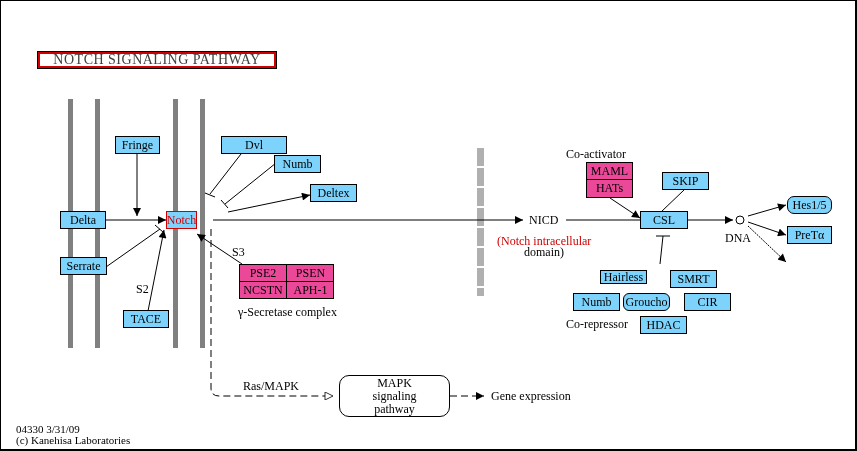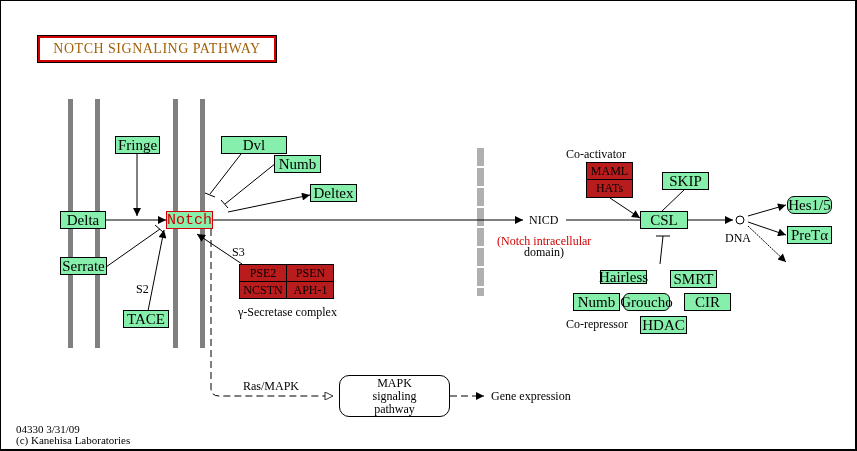--- a/index.html
+++ b/index.html
@@ -2,32 +2,32 @@
 <html><head>
 <meta charset="utf-8">
 <style>
   html, body { margin:0; padding:0; background:#ffffff; }
   body { width:857px; height:451px; position:relative; overflow:hidden;
          font-family:"Liberation Serif", "DejaVu Serif", serif; }
   #frame { position:absolute; left:0; top:0; width:854px; height:448px;
            border-top:1px solid #000; border-left:1px solid #000;
            border-right:2px solid #000; border-bottom:2px solid #000; }
   svg#diagram { position:absolute; left:0; top:0; width:857px; height:451px; }
-  .title-box { position:absolute; left:38px; top:36px; width:238px; height:26px;
+  .title-box { position:absolute; left:38px; top:52px; width:238px; height:16px;
                border:2px solid #d00000; outline:1px solid #000; outline-offset:0px;
                box-sizing:border-box; background:#fff;
-               color:#a16207; font-size:14px; letter-spacing:0.5px;
+               color:#404040; font-size:14px; letter-spacing:0.5px;
                display:flex; align-items:center; justify-content:center; }
-  .node { position:absolute; box-sizing:border-box; border:1px solid #000; background:#86efac;
-          font-size:15px; color:#000; display:flex; align-items:center; justify-content:center;
+  .node { position:absolute; box-sizing:border-box; border:1px solid #000; background:#7dd3fc;
+          font-size:12px; color:#000; display:flex; align-items:center; justify-content:center;
           white-space:nowrap; line-height:1; }
   .node.red { border-color:#d00000; color:#d00000; }
   .label { position:absolute; font-size:12px; color:#000; white-space:nowrap; line-height:1; }
   .label.red { color:#d00000; }
-  .grid2 { position:absolute; box-sizing:border-box; border:1px solid #000; background:#b91c1c;
+  .grid2 { position:absolute; box-sizing:border-box; border:1px solid #000; background:#ec4899;
            display:grid; }
   .grid2 > div { box-sizing:border-box; font-size:12px; display:flex; align-items:center;
                  justify-content:center; white-space:nowrap; }
   .map-node { position:absolute; box-sizing:border-box; border:1px solid #000; border-radius:10px;
               background:#fff; font-size:12px; text-align:center; line-height:13px;
               display:flex; align-items:center; justify-content:center; }
   .footer { position:absolute; left:16px; top:424px; font-size:11px; line-height:11px; color:#000; }
 </style>
 </head>
 <body>
@@ -102,21 +102,21 @@
     <path d="M211,229 L211,388 Q211,396 219,396 L333,396" stroke-dasharray="7,4" marker-end="url(#arrow-open)"></path>
 
     <line x1="450" y1="396" x2="484" y2="396" stroke-dasharray="7,4" marker-end="url(#arrow)"></line>
   </g>
 </svg>
 
 <div class="title-box">NOTCH SIGNALING PATHWAY</div>
 
 <div class="node" style="left:115px;top:136px;width:45px;height:18px;">Fringe</div>
 <div class="node" style="left:60px;top:211px;width:46px;height:18px;">Delta</div>
-<div class="node red" style="left:166px;top:211px;width:47px;height:18px;font-family:Liberation Mono, monospace;">Notch</div>
+<div class="node red" style="left:166px;top:211px;width:31px;height:18px;">Notch</div>
 <div class="node" style="left:60px;top:257px;width:47px;height:18px;">Serrate</div>
 <div class="node" style="left:123px;top:310px;width:46px;height:18px;">TACE</div>
 <div class="node" style="left:221px;top:136px;width:66px;height:18px;">Dvl</div>
 <div class="node" style="left:274px;top:155px;width:47px;height:18px;">Numb</div>
 <div class="node" style="left:310px;top:184px;width:47px;height:18px;">Deltex</div>
 
 <div class="grid2" style="left:239px;top:264px;width:95px;height:35px;grid-template-columns:47px 47px;grid-template-rows:17px 17px;">
   <div style="border-right:1px solid #000;border-bottom:1px solid #000;">PSE2</div>
   <div style="border-bottom:1px solid #000;">PSEN</div>
   <div style="border-right:1px solid #000;">NCSTN</div>

